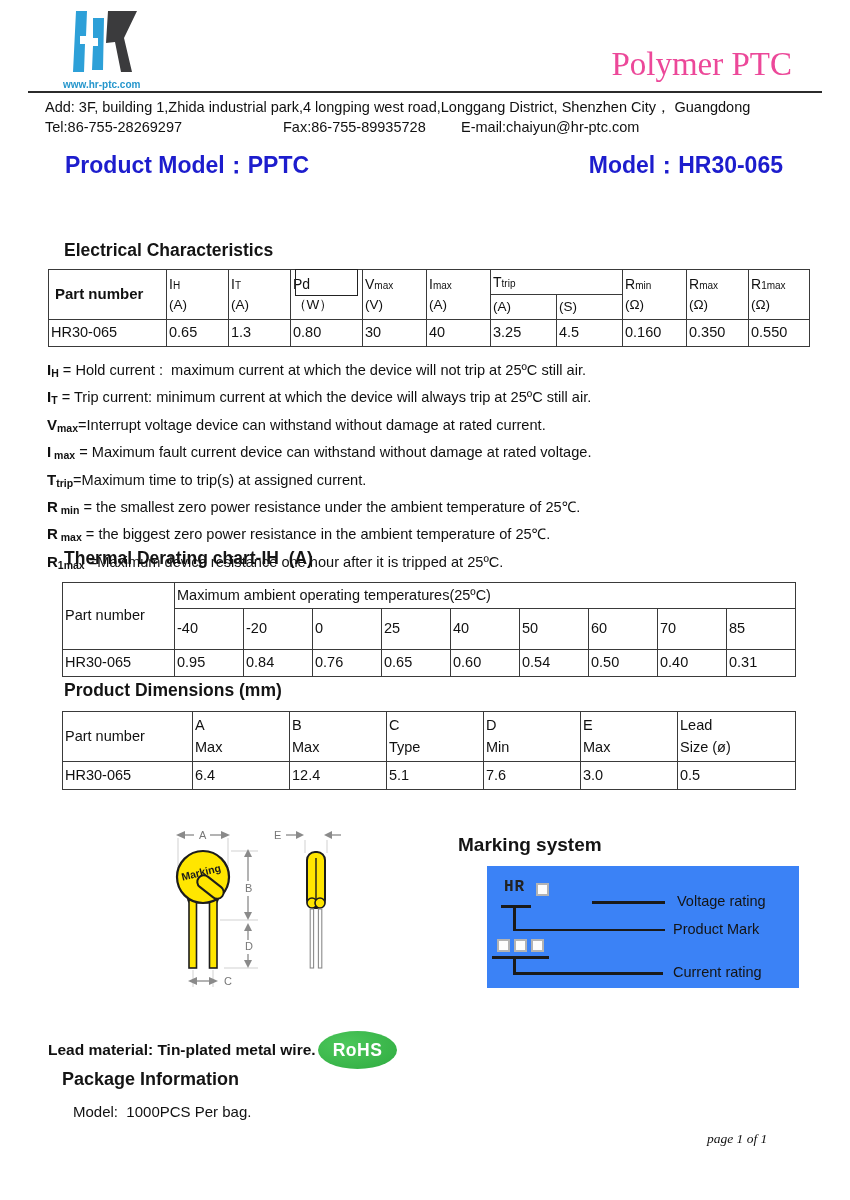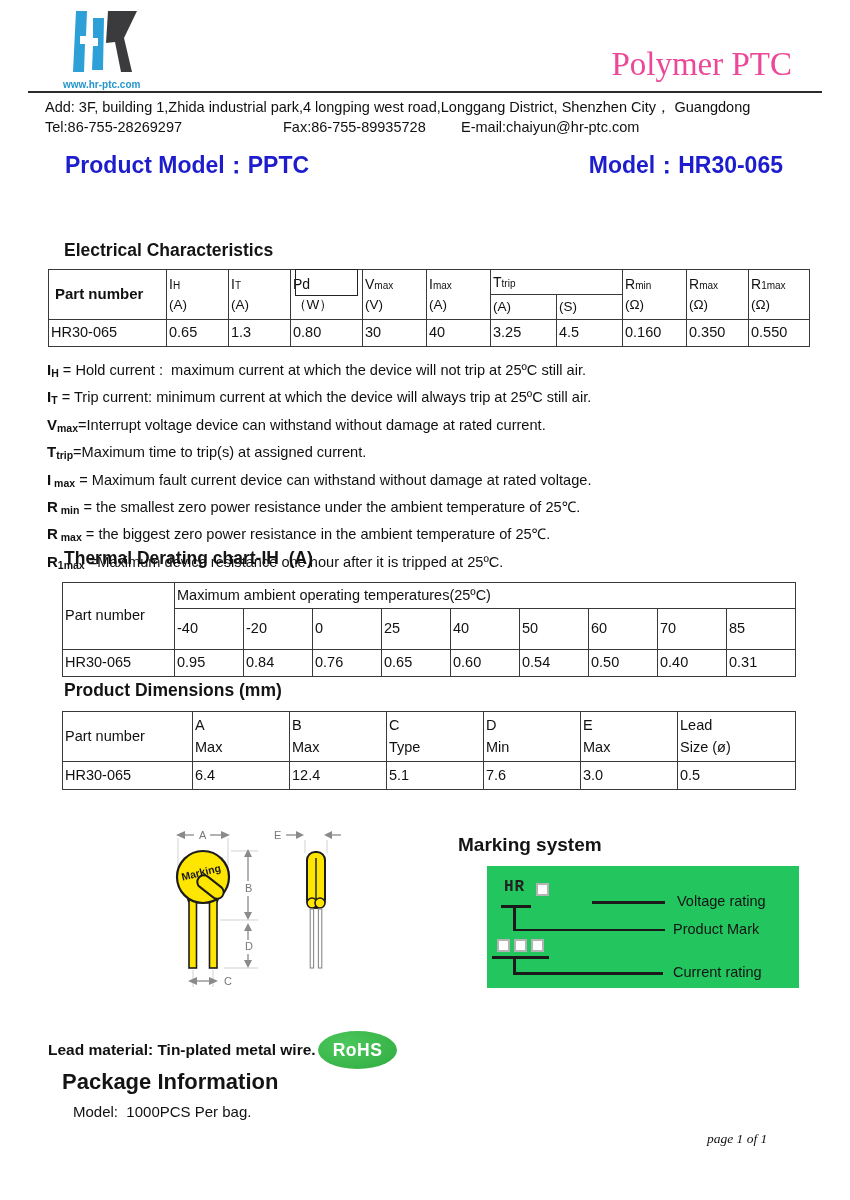--- a/index.html
+++ b/index.html
@@ -21,21 +21,21 @@
   
   .model-row { left:65px; top:150px; width:718px; display:flex; justify-content:space-between;
                font-size:23px; font-weight:bold; color:#1d1dcd; }
 
   
   .sec-h { font-size:17.5px; font-weight:bold; color:#141414; }
   .h-elec { left:64px; top:240px; }
   .h-der  { left:64px; top:548px; }
   .h-dims { left:64px; top:680px; }
   .h-marking { left:458px; top:834px; font-size:19px; font-weight:bold; }
-  .h-pkg  { left:62px; top:1069px; font-size:22px; font-weight:bold; }
+  .h-pkg  { left:62px; top:1069px; font-size:18px; font-weight:bold; }
 
   
   table.tbl { border-collapse:collapse; table-layout:fixed; border:1.5px solid #333; }
   table.tbl td { border:1px solid #3a3a3a; text-align:left; vertical-align:middle;
                  font-size:14px; padding:1px 2px; line-height:1.5; }
   .elec-table { left:48px; top:269px; width:761px; }
   .elec-table .part-h { text-align:left; font-weight:bold; font-size:15px; padding-left:6px; line-height:1.35; }
   .elec-table tr.rh1 td { height:25px; }
   .elec-table tr.rh2 td { height:25px; font-size:13.5px; }
   .elec-table tr.rd  td { height:27px; font-size:14.5px; }
@@ -58,21 +58,21 @@
   
   .defs { left:47px; top:362px; width:770px; }
   .def-line { font-size:14.6px; line-height:15px; margin-bottom:8.4px; color:#101010; }
   .def-line b.term { font-size:15px; }
   .def-line .dsub { font-size:10.5px; font-weight:bold; vertical-align:-2px; }
 
   
   .fig-svg { left:168px; top:820px; width:270px; height:185px; }
 
   
-  .mk-box { left:487px; top:866px; width:312px; height:122px; background:#22c55e; }
+  .mk-box { left:487px; top:866px; width:312px; height:122px; background:#3b82f6; }
   .mk-box .ln { position:absolute; background:#1a1a1a; }
   .mk-hr { position:absolute; left:17px; top:12px; font-family:"Liberation Mono", monospace; font-weight:bold; font-size:16px; letter-spacing:1px; color:#222; }
   .mk-sq { position:absolute; width:13px; height:13px; border:2px solid #b3b3b3; background:#fdfdfd; }
   .mk-label { position:absolute; font-size:14.5px; color:#141414; }
 
   
   .lead-line { left:48px; top:1041px; font-size:15.5px; font-weight:bold; }
   .rohs { left:318px; top:1031px; width:79px; height:38px; border-radius:50%;
           background:radial-gradient(ellipse at 35% 35%, #4cc75b, #2fab40); color:#fff;
           font-weight:bold; font-size:17.5px; text-align:center; line-height:38px; letter-spacing:0.5px; }
@@ -147,22 +147,22 @@
       <td>0.350</td>
       <td>0.550</td>
     </tr>
   </tbody>
     </table>
 
   <div class="abs defs">
     <div class="def-line"><b class="term"><span>I</span><span class="dsub">H</span></b> <span class="pre">= Hold current :  maximum current at which the device will not trip at 25ºC still air.</span></div>
     <div class="def-line"><b class="term"><span>I</span><span class="dsub">T</span></b> <span class="pre">= Trip current: minimum current at which the device will always trip at 25ºC still air.</span></div>
     <div class="def-line"><b class="term"><span>V</span><span class="dsub">max</span></b><span class="pre">=Interrupt voltage device can withstand without damage at rated current.</span></div>
+    <div class="def-line"><b class="term"><span>I</span><span class="dsub pre"> max</span></b> <span class="pre">= Maximum fault current device can withstand without damage at rated voltage.</span></div>
     <div class="def-line"><b class="term"><span>T</span><span class="dsub">trip</span></b><span class="pre">=Maximum time to trip(s) at assigned current.</span></div>
-    <div class="def-line"><b class="term"><span>I</span><span class="dsub pre"> max</span></b> <span class="pre">= Maximum fault current device can withstand without damage at rated voltage.</span></div>
     <div class="def-line"><b class="term"><span>R</span><span class="dsub pre"> min</span></b> <span class="pre">= the smallest zero power resistance under the ambient temperature of 25℃.</span></div>
     <div class="def-line"><b class="term"><span>R</span><span class="dsub pre"> max</span></b> <span class="pre">= the biggest zero power resistance in the ambient temperature of 25℃.</span></div>
     <div class="def-line"><b class="term"><span>R</span><span class="dsub">1max</span></b> <span class="pre">=Maximum device resistance one hour after it is tripped at 25ºC.</span></div>
   </div>
 
   <div class="abs sec-h h-der pre">Thermal Derating chart-IH  (A)</div>
   <table class="abs tbl der-table">
     <colgroup>
       <col style="width:112px">
         <col style="width:69px">

